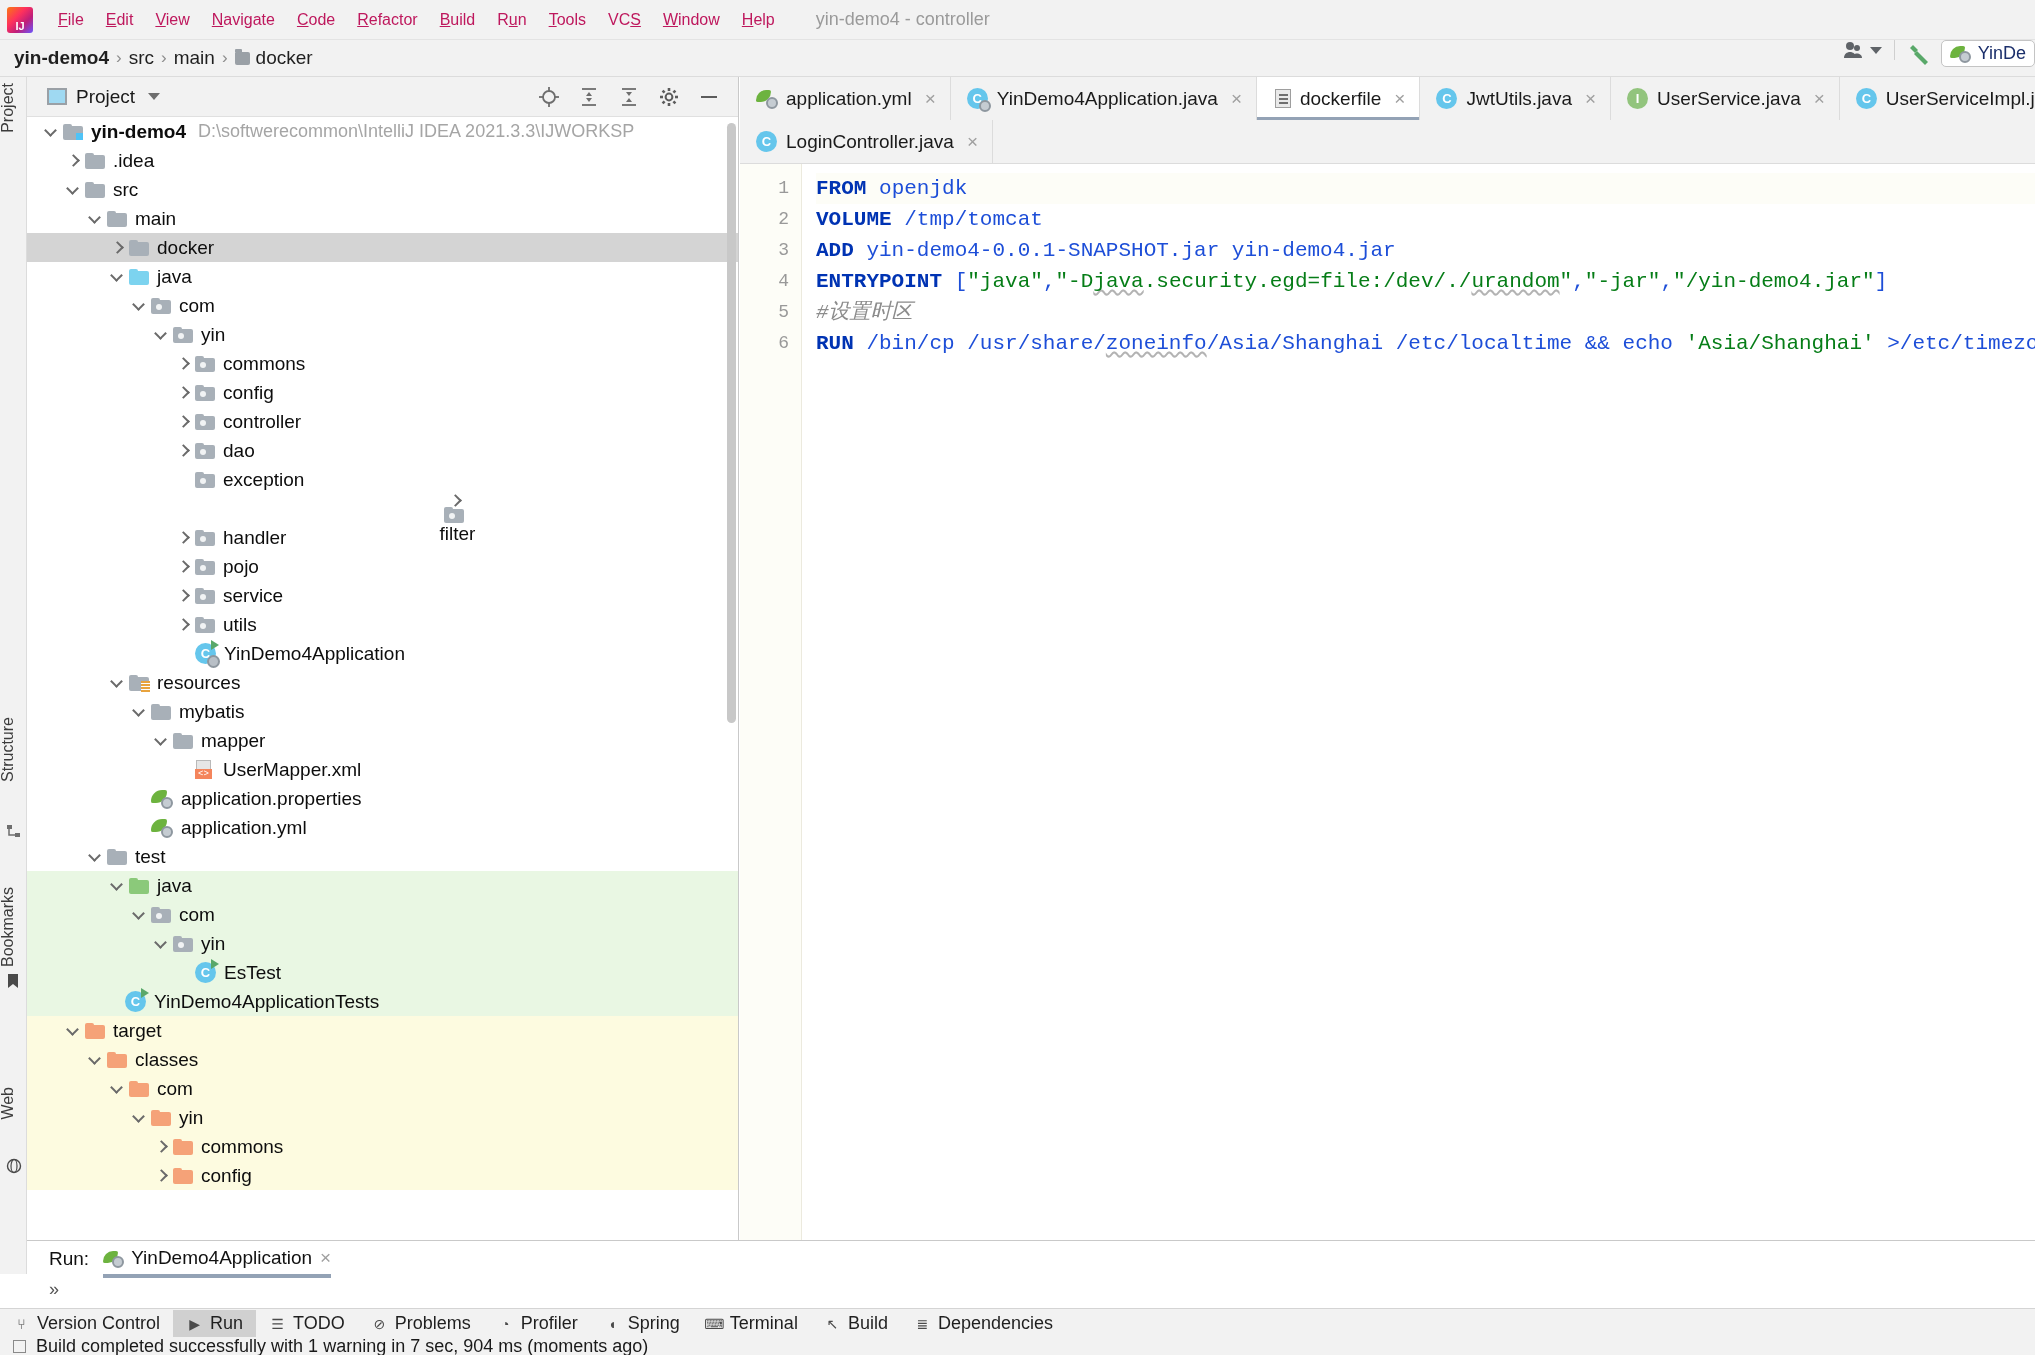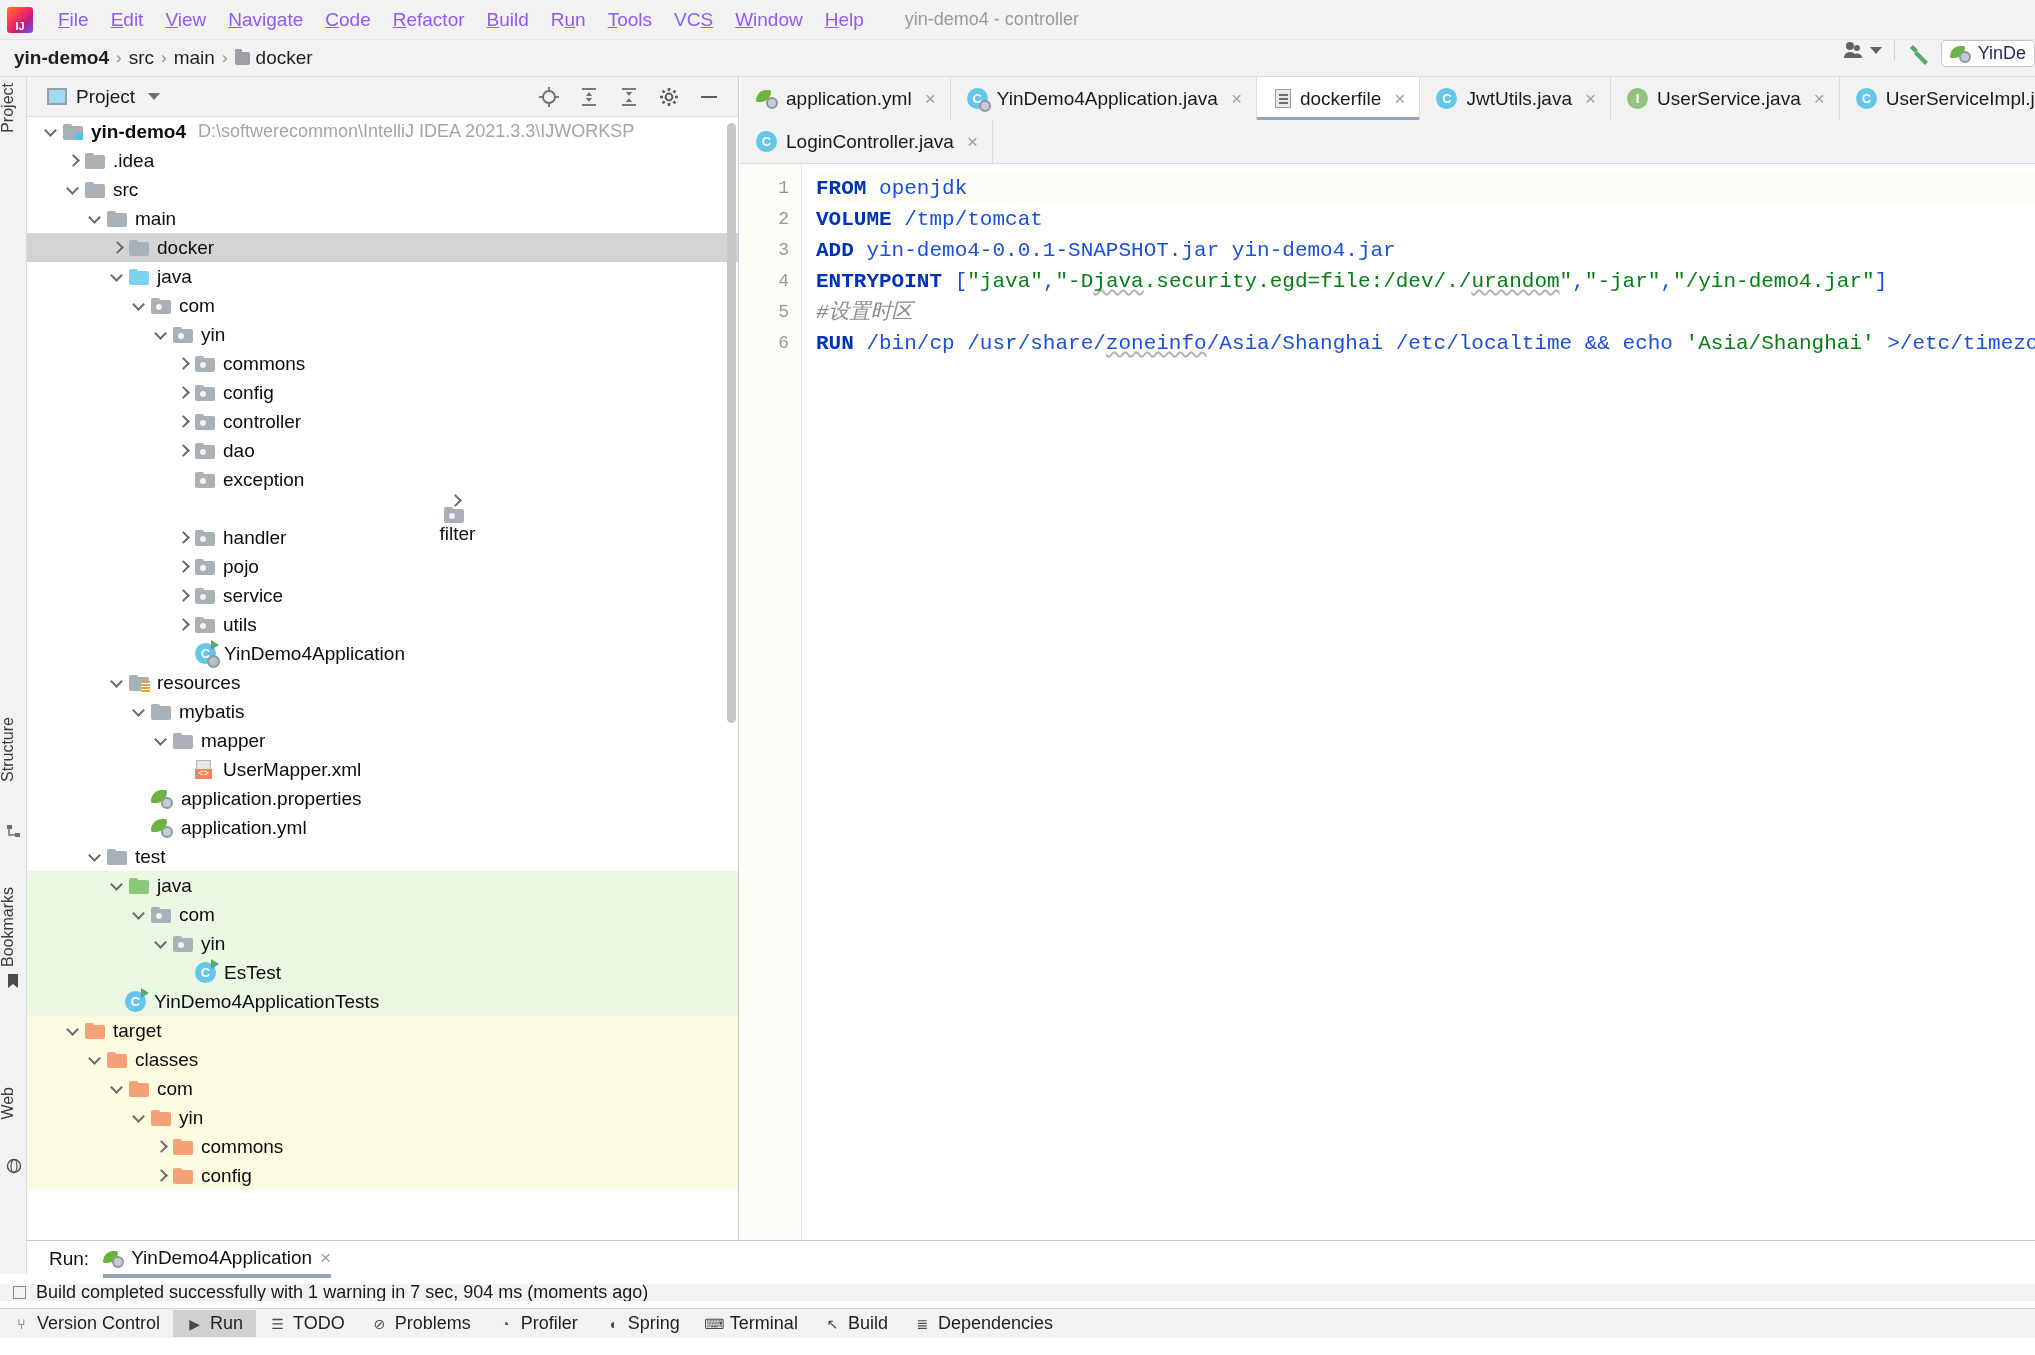--- a/index.html
+++ b/index.html
@@ -24,21 +24,21 @@
     background: linear-gradient(135deg,#f97a12 0%,#fe315d 38%,#be1e7a 66%,#6b57ff 100%);
     flex: none;
   }
   #app-logo::after{
     content:"IJ"; position:absolute; left:0; top:0; right:0; bottom:0;
     color:#fff; font-size:11px; font-weight:bold; display:flex;
     align-items:flex-end; justify-content:center; padding-bottom:1px;
     font-family:"Liberation Sans",sans-serif;
   }
   .menu-item {
-    padding: 3px 11px; font-size: 19px; color: #8b5cf6; cursor: default;
+    padding: 3px 11px; font-size: 16px; color: #be185d; cursor: default;
     white-space: nowrap;
   }
   .menu-item u { text-decoration: underline; }
   #win-title {
     margin-left: 30px; color: #9a9a9a; font-size: 18px; white-space: nowrap;
   }
   
   #navbar {
     position: absolute; left: 0; top: 40px; width: 2035px; height: 37px;
     background: #f2f2f2; display: flex; align-items: center;
@@ -274,21 +274,21 @@
   .btool {
     display: flex; align-items: center; gap: 7px; padding: 3px 13px;
     font-size: 18px; color: #1f1f1f; white-space: nowrap; cursor: default;
   }
   .btool.active { background: #d0d0d0; }
   .bico { width: 17px; height: 17px; position: relative; flex: none;
           display: flex; align-items: center; justify-content: center;
           font-size: 14px; color: #4a4a4a; }
   
   #statusbar {
-    position: absolute; left: 0; top: 1284px; width: 2035px; height: 17px;
+    position: absolute; left: 0; top: 1338px; width: 2035px; height: 17px;
     background: #f2f2f2; display: flex; align-items: center; overflow: hidden;
   }
   #status-box { width: 13px; height: 13px; border: 1px solid #8a8a8a;
                 margin-left: 13px; margin-right: 10px; flex: none; }
   #status-text { font-size: 18px; color: #1a1a1a; white-space: nowrap; }
 </style>
 </head>
 <body>
 
 <div id="menubar">

